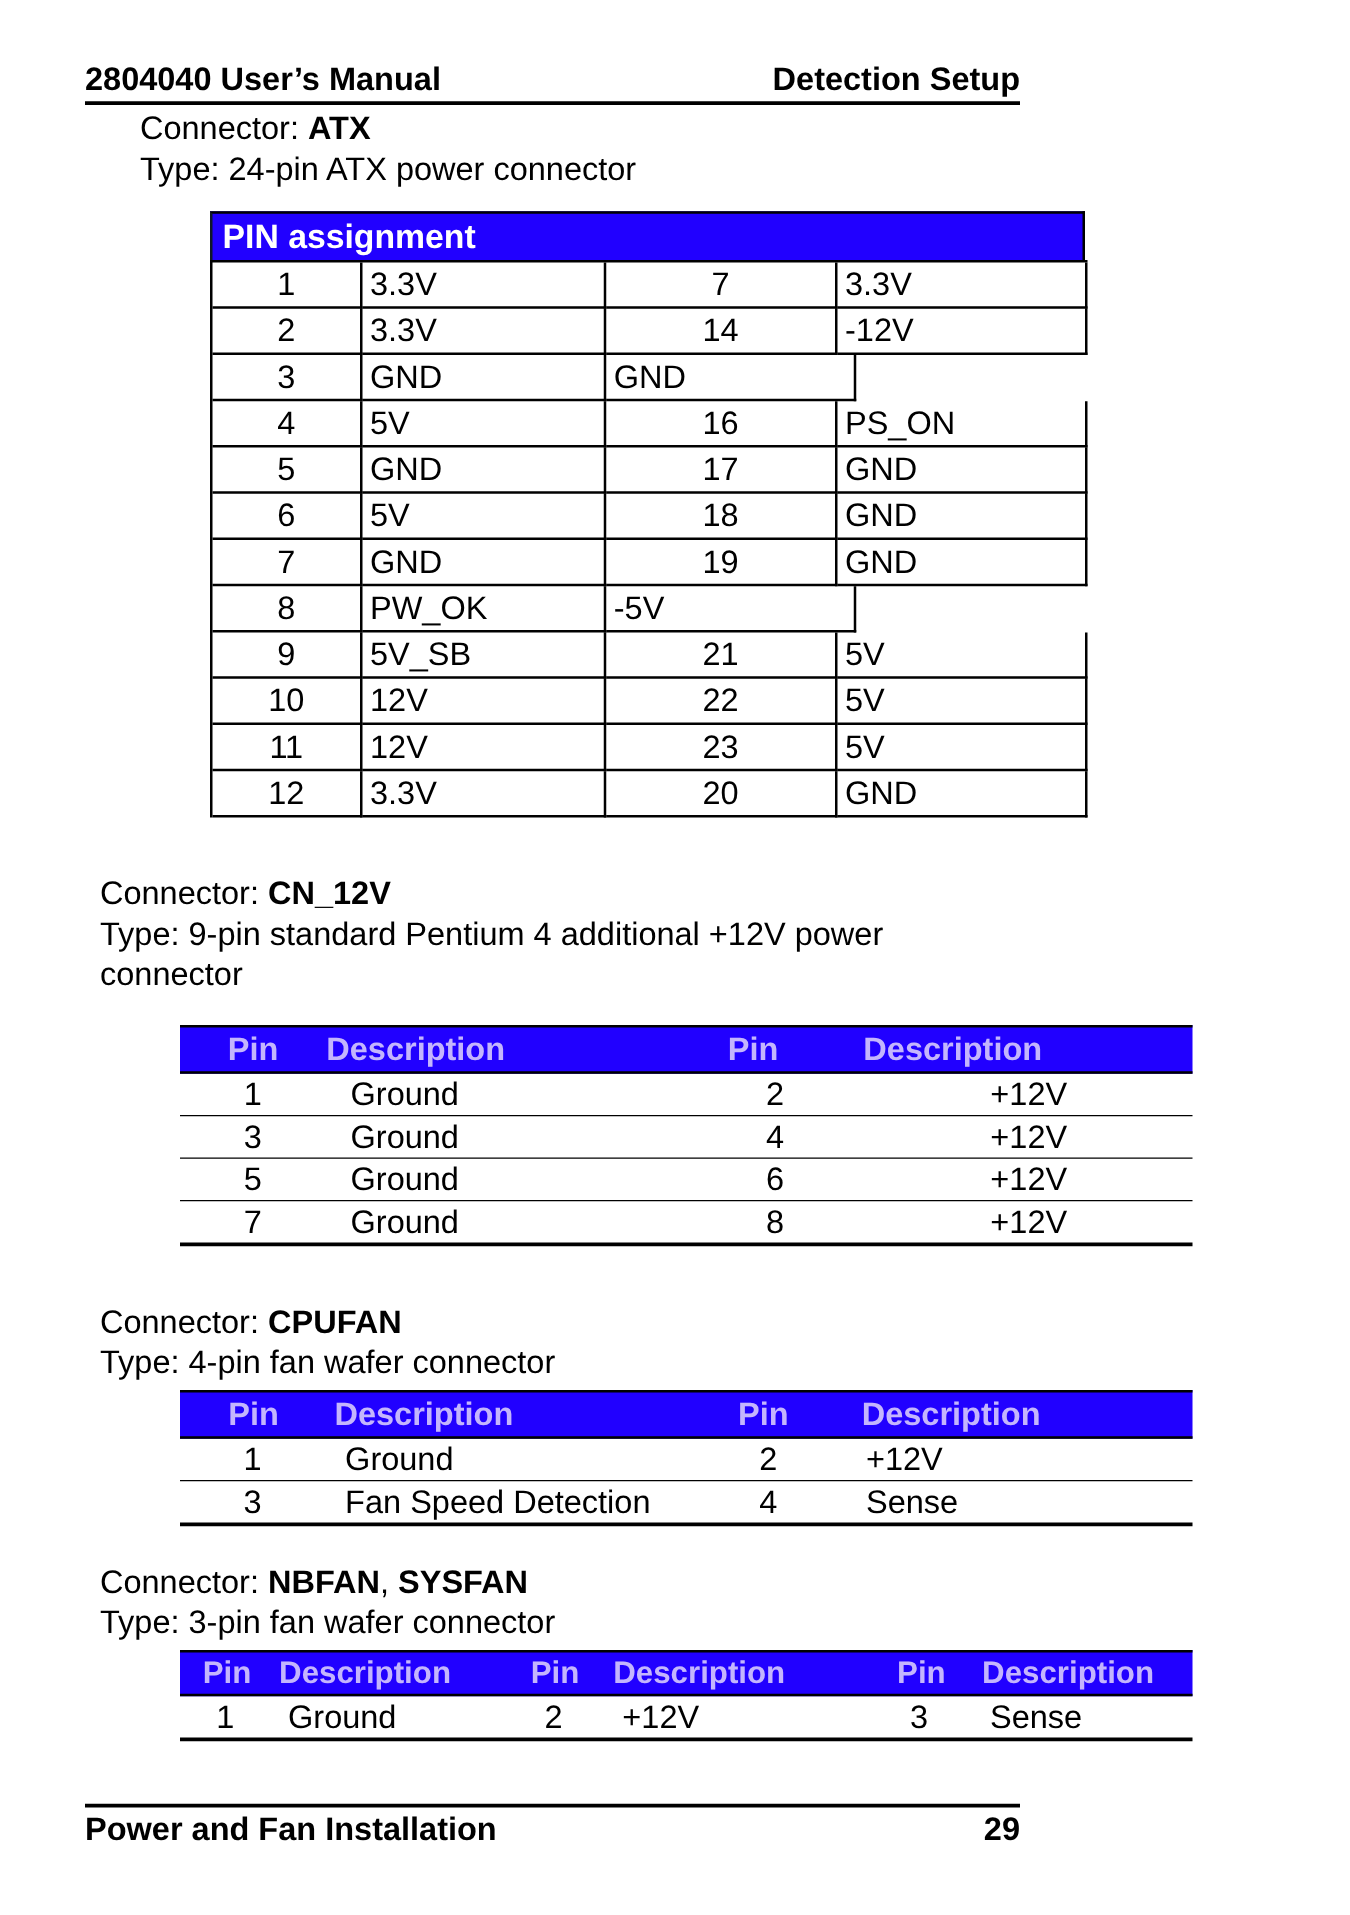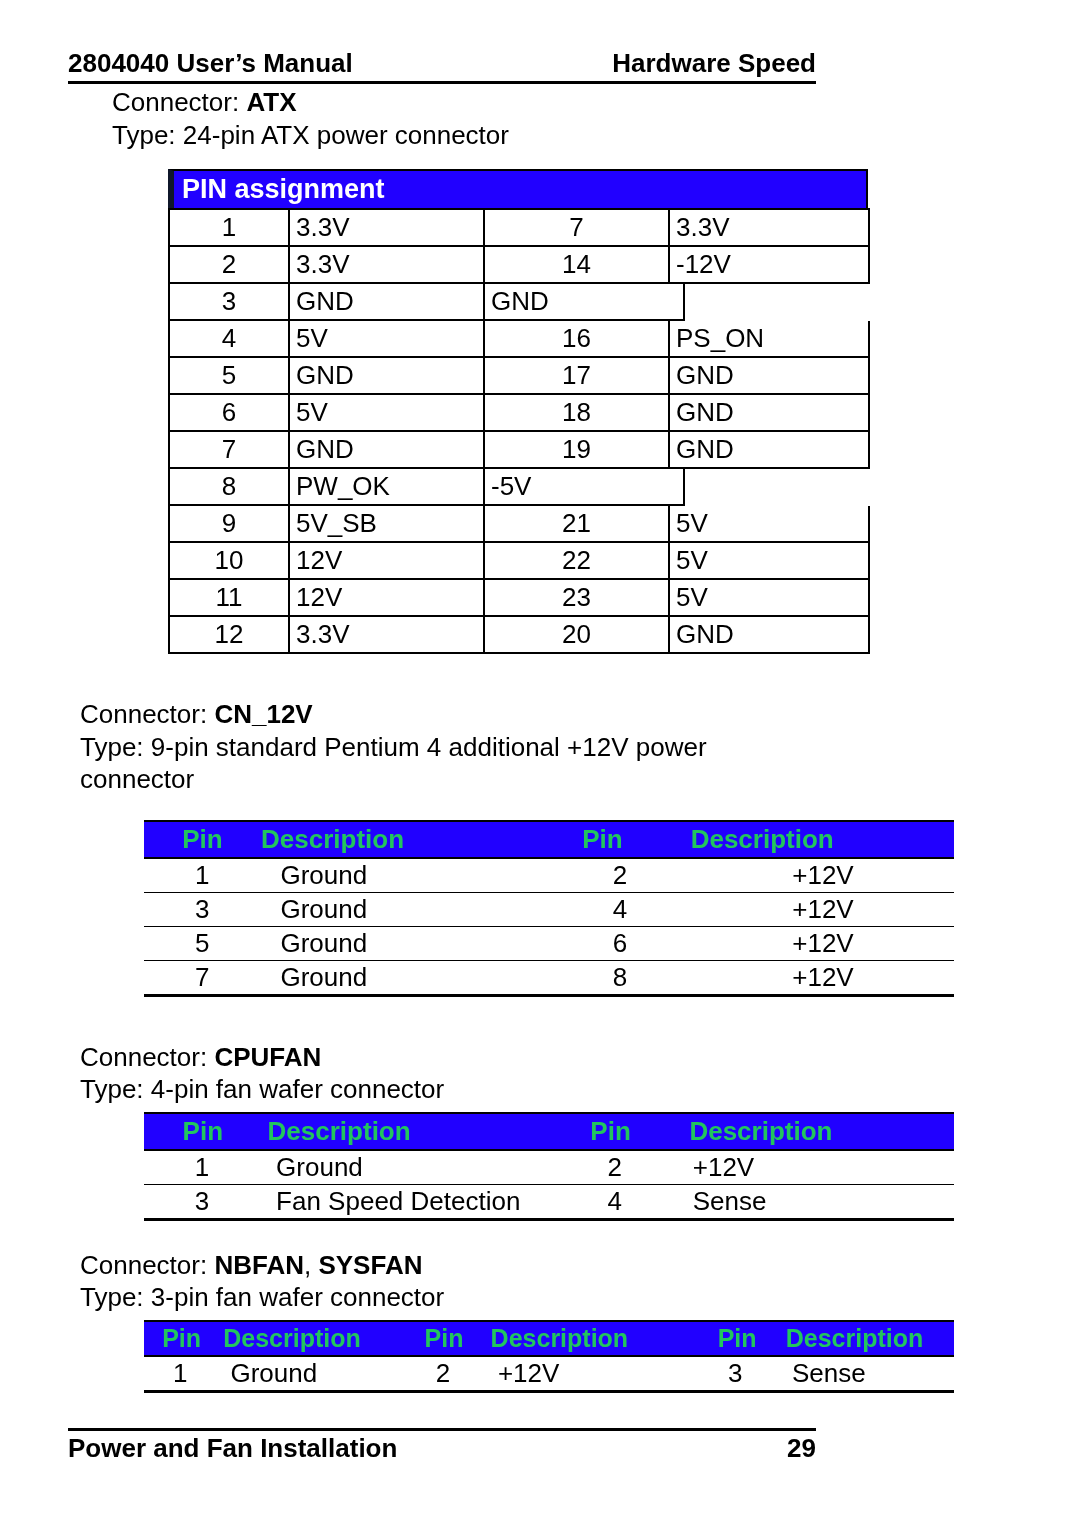--- a/index.html
+++ b/index.html
@@ -39,21 +39,21 @@
     margin: 18px 0 0 100px;
     width: 700px;
   }
   .atx-header {
     background: #2100ff;
     color: #fff;
     font-weight: bold;
     font-size: 27px;
     padding: 3px 8px;
     border-top: 2px solid #000;
-    border-left: 6px solid #0f172a;
+    border-left: 2px solid #0f172a;
     border-right: 2px solid #000;
   }
   .atx-table {
     border-left: 2px solid #000;
     border-top: 2px solid #000;
     width: 100%;
     font-size: 26px;
   }
   .atx-row { display: flex; }
   .atx-cell {
@@ -69,21 +69,21 @@
 
   
   .pd-table {
     margin: 6px 0 0 76px;
     width: 810px;
     font-size: 26px;
   }
   .pd-header {
     display: flex;
     background: #2100ff;
-    color: #22c55e;
+    color: #c4b5fd;
     font-weight: bold;
     border-top: 2px solid #000;
     border-bottom: 2px solid #000;
     padding: 2px 0;
   }
   .pd-body-row {
     display: flex;
     border-bottom: 1px solid #000;
     padding: 1px 0;
   }
@@ -116,39 +116,39 @@
   .t4 .c6 { width: 170px; padding-left: 4px;}
   .t4 .pd-header { font-size:25px; }
   .t4 .pd-body-row .c2,
   .t4 .pd-body-row .c4,
   .t4 .pd-body-row .c6 { padding-left: 14px; }
 
   .section-gap { height: 42px; }
 
   .footer {
     position: absolute;
-    bottom: 68px;
+    bottom: 53px;
     left: 68px;
     right: 68px;
     display: flex;
     justify-content: space-between;
     border-top: 3px solid #000;
     padding-top: 2px;
     font-size: 26px;
     font-weight: bold;
   }
 </style>
 </head>
 <body>
 
 <div class="page">
 
   <div class="topbar">
     <span>2804040 User’s Manual</span>
-    <span>Hardware Speed</span>
+    <span>Detection Setup</span>
   </div>
 
   <div class="intro">
     <span class="label">Connector: </span><span class="bold">ATX</span><br>
     <span>Type: 24-pin ATX power connector</span>
   </div>
 
   <div class="atx-wrap">
     <div class="atx-header">PIN assignment</div>
     <div class="atx-table" id="atx-table-body">

